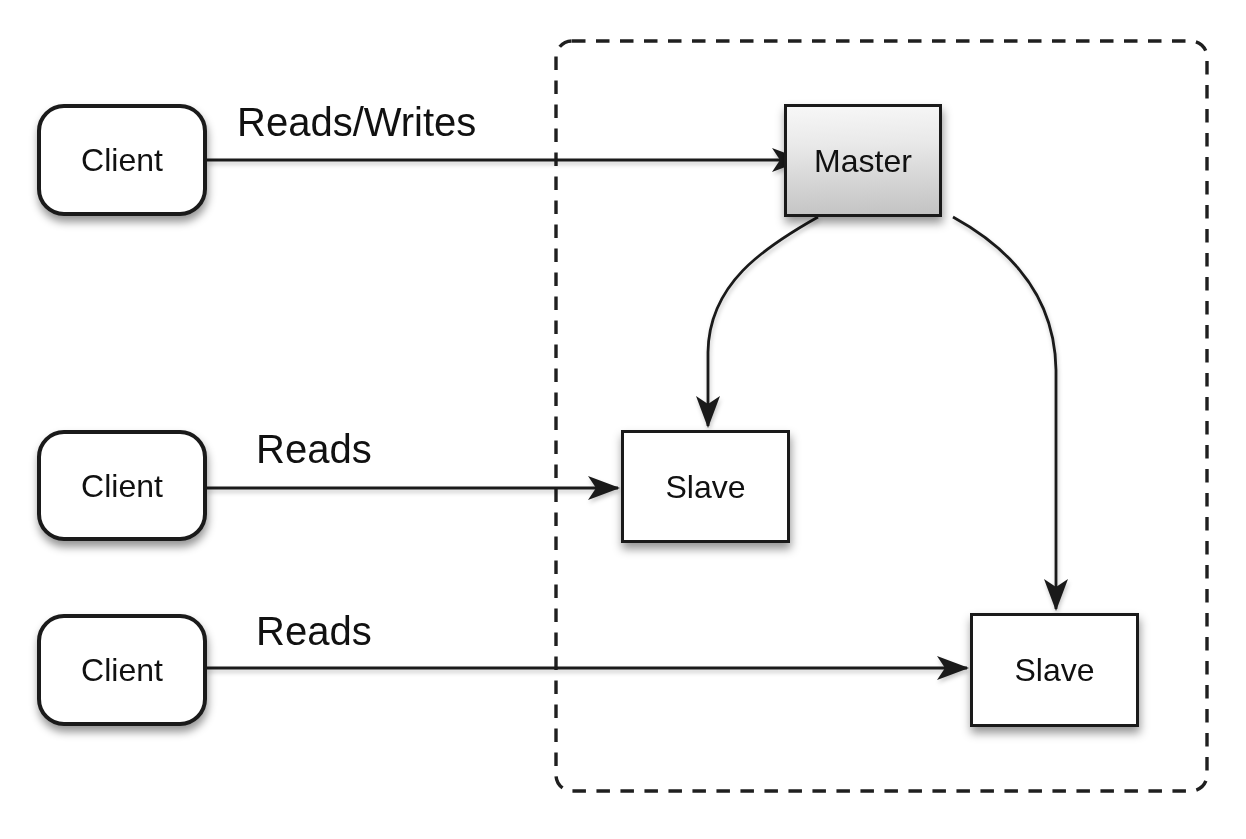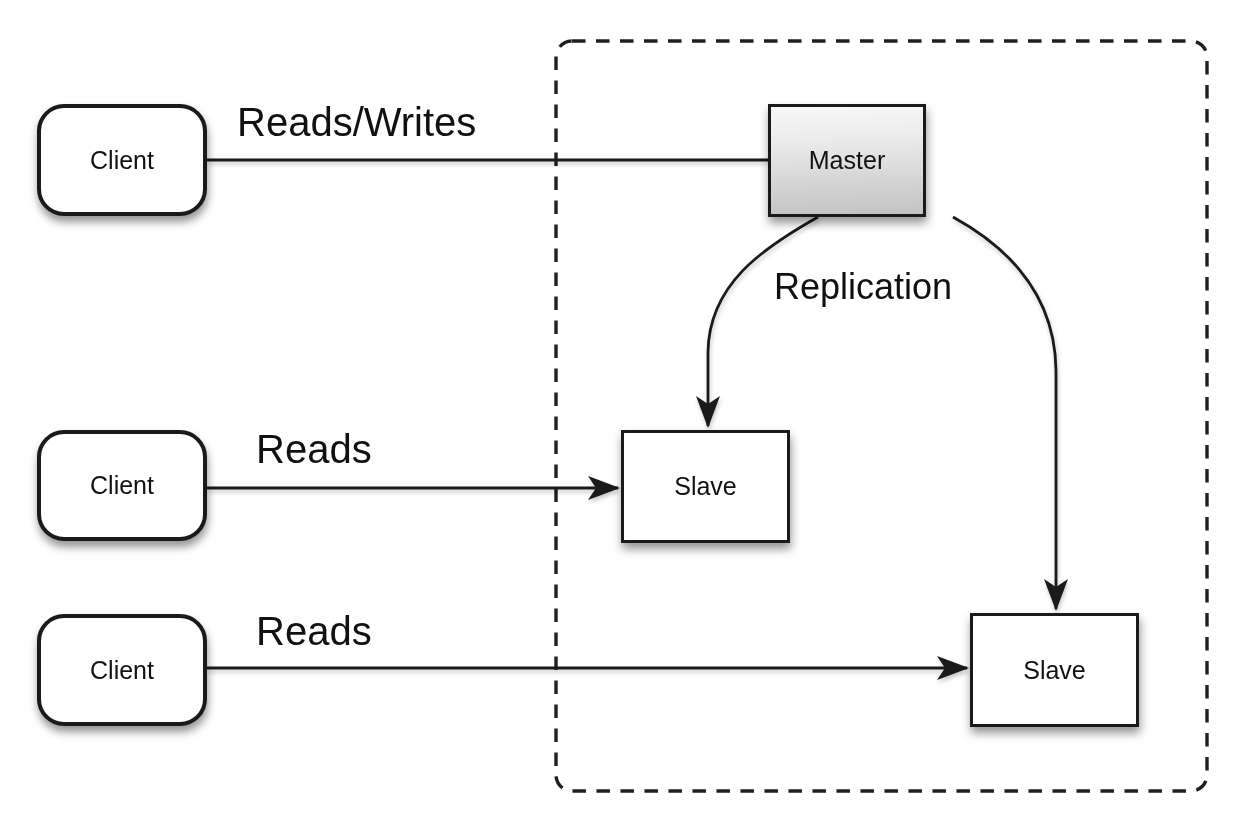--- a/index.html
+++ b/index.html
@@ -20,21 +20,21 @@
     position: absolute;
     left: 0; top: 0;
     width: 1246px; height: 839px;
   }
   .node {
     position: absolute;
     box-sizing: border-box;
     display: flex;
     align-items: center;
     justify-content: center;
-    font-size: 25px;
+    font-size: 32px;
     line-height: 1;
     background: #ffffff;
     border: 3.5px solid #1a1a1a;
     box-shadow: 1px 6px 9px rgba(0,0,0,0.42);
   }
   .node.rounded {
     border-width: 4px;
     border-radius: 27px;
   }
   .node.gradient {
@@ -84,33 +84,32 @@
   </div>
 
   <div class="node rounded" style="left:37px; top:430px; width:170px; height:111px;">
     <span>Client</span>
   </div>
 
   <div class="node rounded" style="left:37px; top:614px; width:170px; height:112px;">
     <span>Client</span>
   </div>
 
-  <div class="node gradient" style="left:768px; top:104px; width:158px; height:113px;">
+  <div class="node gradient" style="left:784px; top:104px; width:158px; height:113px;">
     <span>Master</span>
   </div>
 
   <div class="node" style="left:621px; top:430px; width:169px; height:113px;">
     <span>Slave</span>
   </div>
 
   <div class="node" style="left:970px; top:613px; width:169px; height:114px;">
     <span>Slave</span>
   </div>
 
   <div class="edge-label" style="left:237px; top:100px;">Reads/Writes</div>
 
   <div class="edge-label" style="left:256px; top:427px;">Reads</div>
 
   <div class="edge-label" style="left:256px; top:609px;">Reads</div>
 
-  <div class="edge-label big" style="left:774px; top:267px;">Replication</div>
 
 </div>
 
 </body></html>

